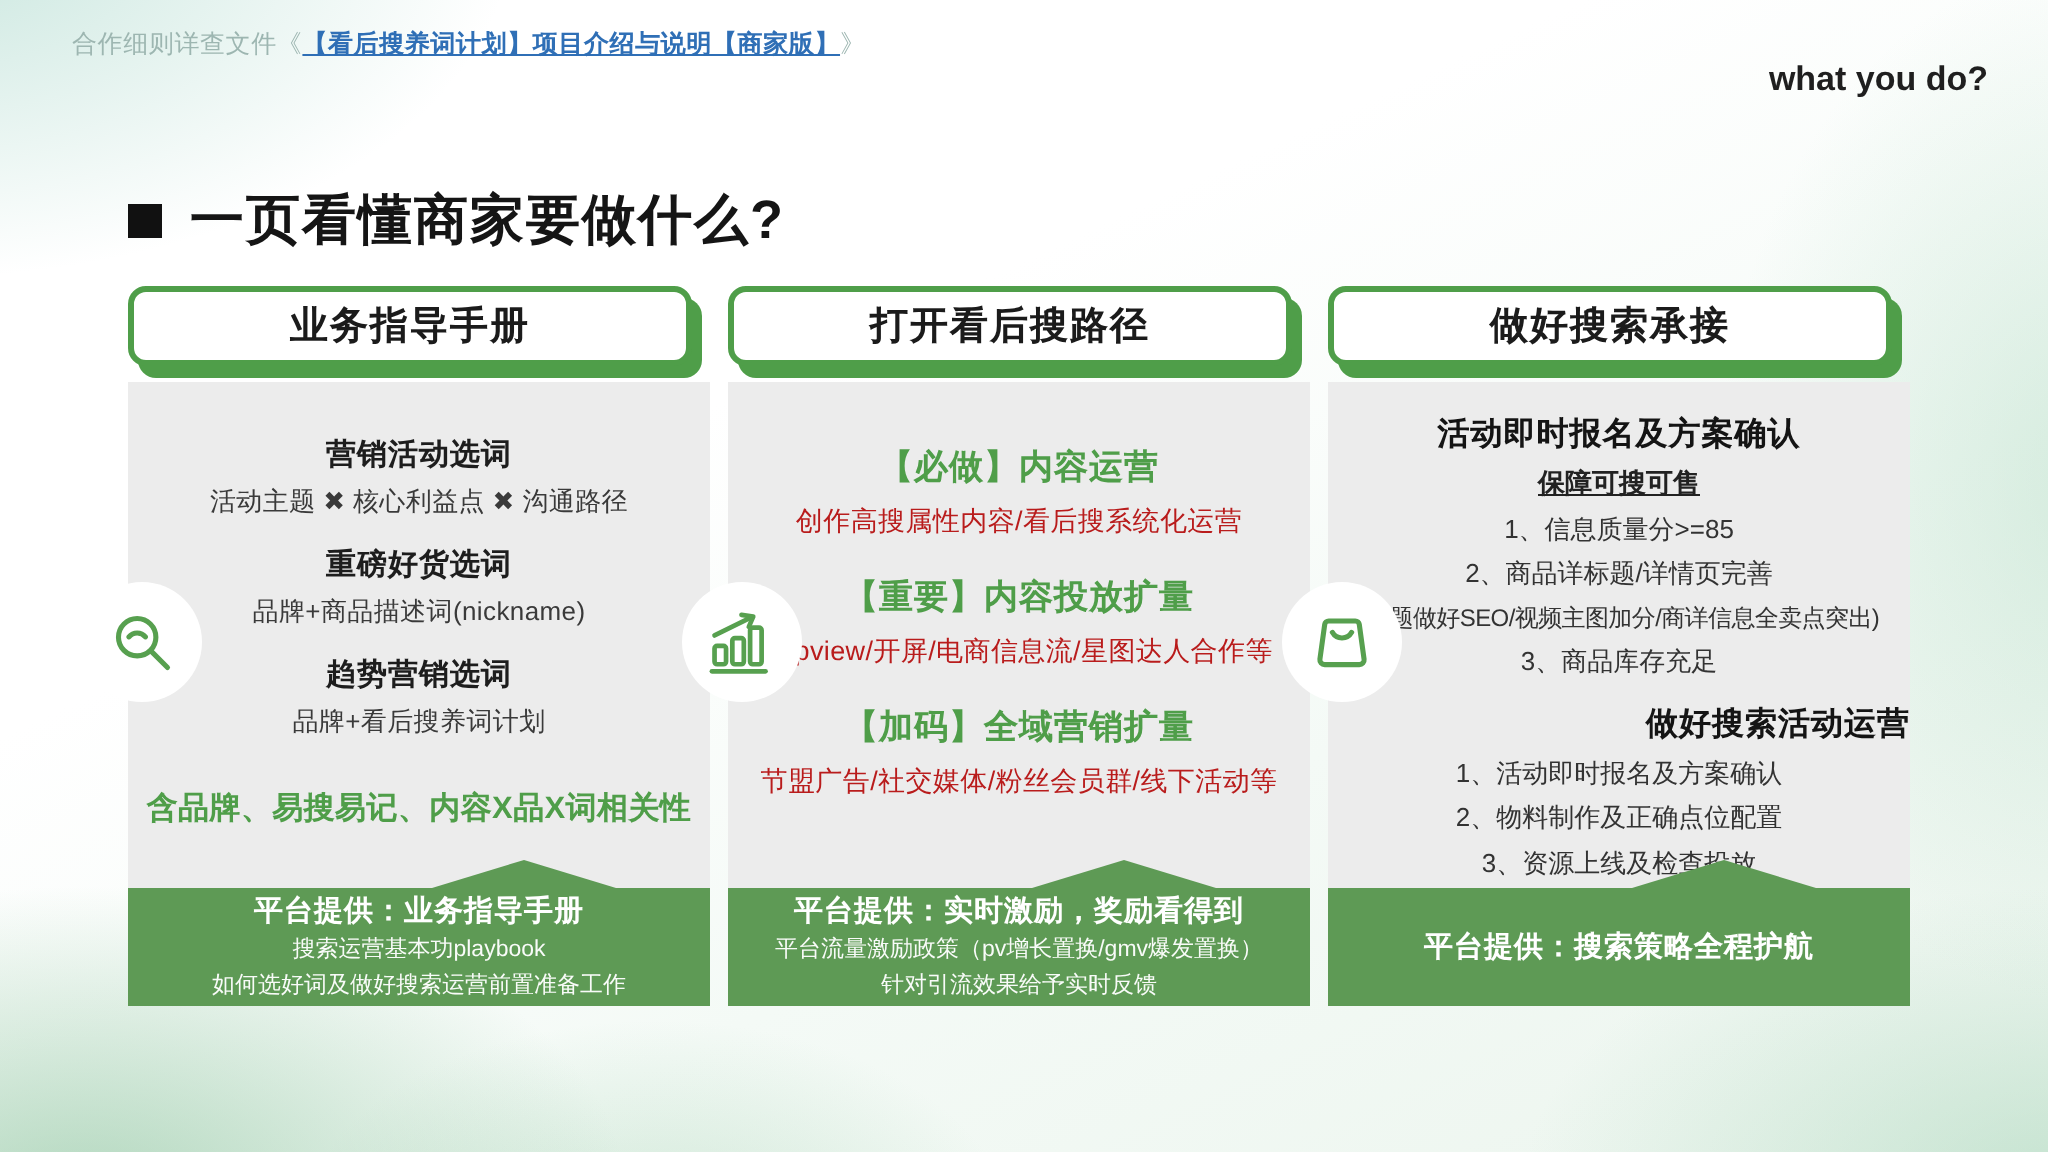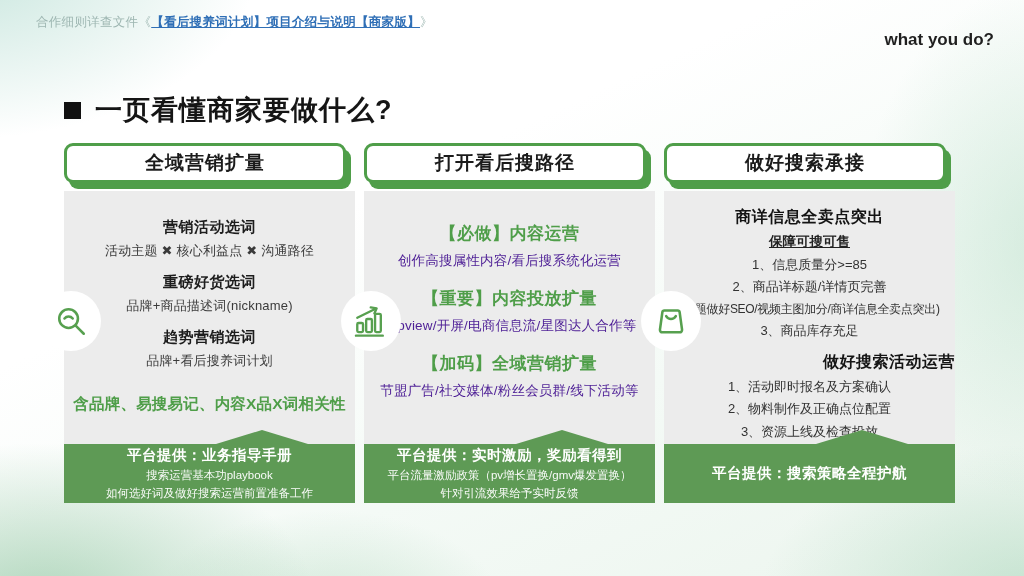--- a/index.html
+++ b/index.html
@@ -62,21 +62,21 @@
   .f-title{ font-size:14.5px; font-weight:bold; letter-spacing:.5px; }
   .f-line{ font-size:11.5px; line-height:1.4; opacity:.96; }
   
   .h-black{ font-size:15px; font-weight:bold; color:#1d1d1d; margin-top:13px; letter-spacing:.5px; }
   .h-black:first-child{ margin-top:8px; }
   .b-gray{ font-size:13px; color:#3a3a3a; margin-top:5px; letter-spacing:.2px; }
   .hl{ font-size:15.5px; font-weight:bold; color:#4f9e49; margin-top:24px; letter-spacing:.2px; }
   
   .h-green{ font-size:17px; font-weight:bold; color:#4f9e49; margin-top:17px; letter-spacing:.5px; }
   .h-green:first-child{ margin-top:12px; }
-  .b-gray2{ font-size:13.5px; color:#4c1d95; margin-top:7px; letter-spacing:.2px; }
+  .b-gray2{ font-size:13.5px; color:#b91c1c; margin-top:7px; letter-spacing:.2px; }
   
   .s-h{ font-size:16px; font-weight:bold; color:#141414; margin-top:2px; letter-spacing:.5px; }
   .s-h.second{ margin-top:12px;text-align:right; }
   .s-sub{ font-size:13.5px; font-weight:bold; color:#222; text-decoration:underline; margin-top:5px; }
   .s-item{ font-size:13px; color:#333; margin-top:4.5px; }
   .s-item.paren{ font-size:12px; letter-spacing:-.3px; }
 </style>
 </head>
 <body>
 
@@ -89,21 +89,21 @@
 
   <div class="title">
     <span class="sq"></span>
     <h1>一页看懂商家要做什么?</h1>
   </div>
 
   <div class="cols">
 
     <div class="col">
       <div class="pill">
-        <span>全域营销扩量</span>
+        <span>业务指导手册</span>
       </div>
       <div class="card">
         <div class="icon-circle">
           <svg viewBox="0 0 24 24">
             <circle cx="10.3" cy="10.3" r="6.6"></circle>
             <path d="M7.4 10.2 a3.7 3.7 0 0 1 5.8 0"></path>
             <line x1="15.3" y1="15.3" x2="21" y2="21"></line>
           </svg>
         </div>
         <div class="h-black">营销活动选词</div>
@@ -154,21 +154,21 @@
       <div class="pill">
         <span>做好搜索承接</span>
       </div>
       <div class="card">
         <div class="icon-circle">
           <svg viewBox="0 0 24 24">
             <path d="M7.3 4.6 h9.4 a1.4 1.4 0 0 1 1.4 1.2 l1.7 12.3 a1.7 1.7 0 0 1 -1.7 1.9 H5.9 a1.7 1.7 0 0 1 -1.7 -1.9 l1.7 -12.3 a1.4 1.4 0 0 1 1.4 -1.2 Z"></path>
             <path d="M8.6 8.6 a3.9 3.9 0 0 0 6.8 0"></path>
           </svg>
         </div>
-        <div class="s-h">商详信息全卖点突出</div>
+        <div class="s-h">活动即时报名及方案确认</div>
         <div class="s-sub">保障可搜可售</div>
         <div class="s-item">1、信息质量分&gt;=85</div>
         <div class="s-item">2、商品详标题/详情页完善</div>
         <div class="s-item paren">(标题做好SEO/视频主图加分/商详信息全卖点突出)</div>
         <div class="s-item">3、商品库存充足</div>
         <div class="s-h second">做好搜索活动运营</div>
         <div class="s-item">1、活动即时报名及方案确认</div>
         <div class="s-item">2、物料制作及正确点位配置</div>
         <div class="s-item">3、资源上线及检查投放</div>
         <div class="s-item">4、数据验收及复盘</div>

